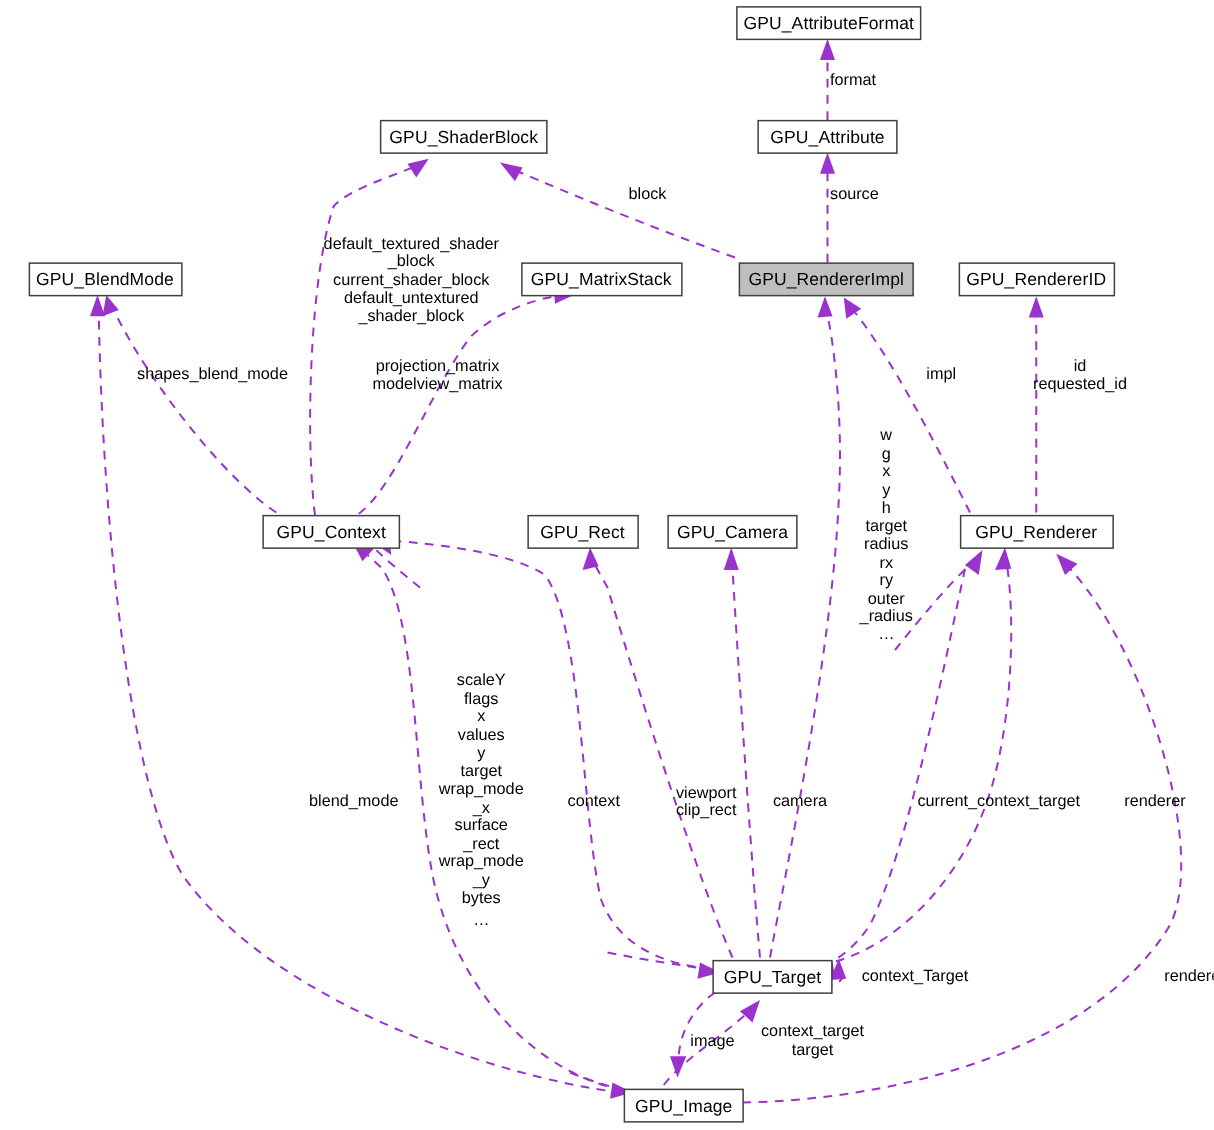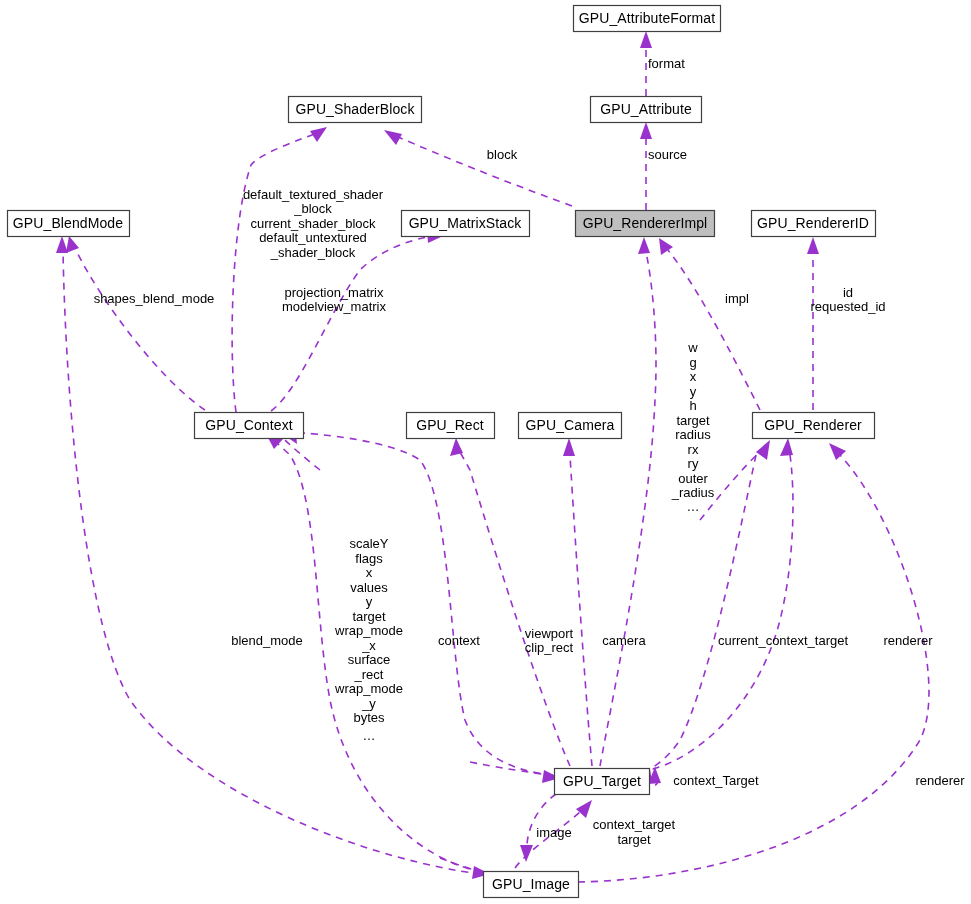--- a/index.html
+++ b/index.html
@@ -10,20 +10,21 @@
   body {
     width: 971px;
     height: 904px;
     font-family: "Liberation Sans", sans-serif;
     overflow: hidden;
   }
   #diagram-root {
     position: relative;
     width: 902px;
     height: 904px;
+    margin-left: 16px;
   }
   svg#graph {
     position: absolute;
     top: 0;
     left: 0;
     width: 971px;
     height: 904px;
     display: block;
   }
   .node-rect {

